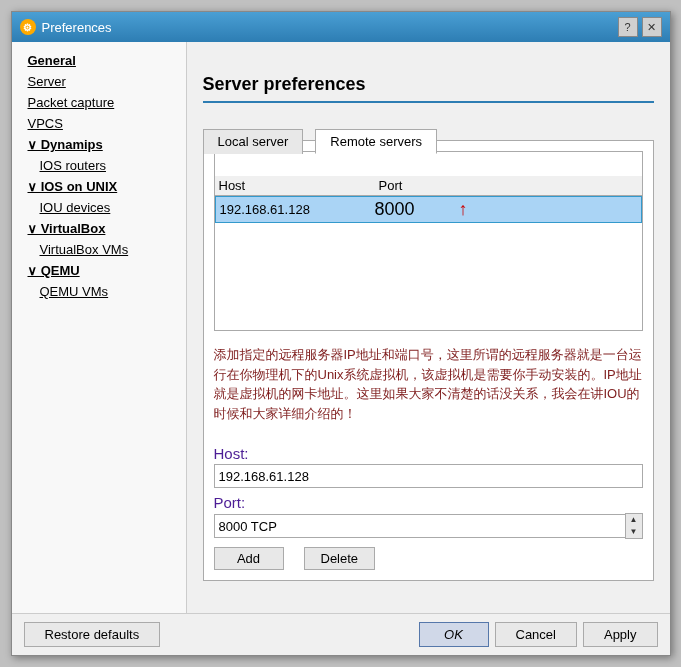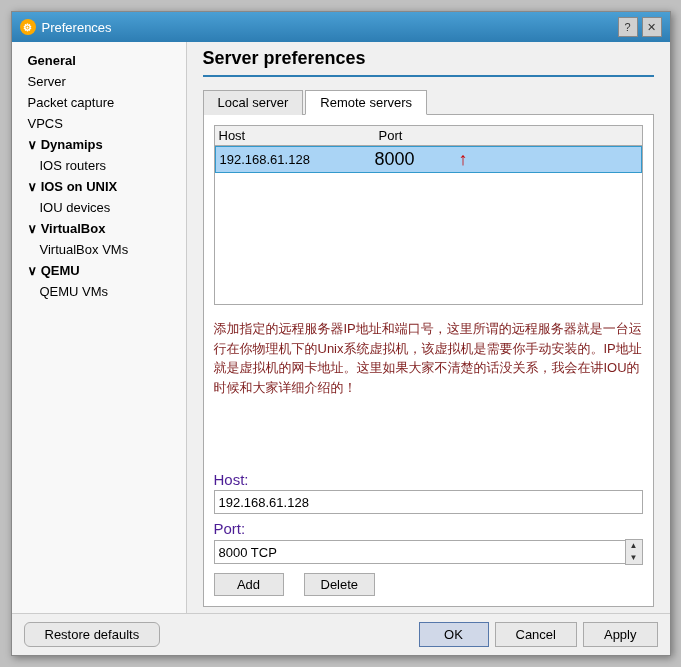--- a/index.html
+++ b/index.html
@@ -77,34 +77,35 @@
       overflow: hidden;
     }
 
     .sidebar {
       width: 175px;
       background: #f8f8f8;
       border-right: 1px solid #ccc;
       padding: 8px 0;
       flex-shrink: 0;
       overflow-y: auto;
+      text-decoration: underline;
     }
     .sidebar-item {
       padding: 3px 16px;
       cursor: pointer;
       color: #000;
       font-size: 13px;
       white-space: nowrap;
     }
     .sidebar-item.bold { font-weight: bold; }
     .sidebar-item.indented { padding-left: 28px; }
 
     .main-panel {
       flex: 1;
-      padding: 6px 16px;
+      padding: 32px 16px;
       display: flex;
       flex-direction: column;
       overflow: hidden;
     }
     .panel-title {
       font-size: 18px;
       font-weight: bold;
       color: #000;
       border-bottom: 2px solid #2d7db3;
       padding-bottom: 6px;
@@ -117,23 +118,23 @@
       margin-bottom: 0;
       border-bottom: 1px solid #aaa;
     }
     .tab {
       padding: 4px 14px;
       border: 1px solid #aaa;
       border-bottom: none;
       cursor: pointer;
       background: #e8e8e8;
       font-size: 13px;
-      margin-right: 2px;
+      margin-right: 12px;
       position: relative;
-      top: 1px;
+      top: 14px;
     }
     .tab.active {
       background: #fff;
       border-bottom: 1px solid #fff;
       z-index: 1;
     }
 
     .tab-content {
       border: 1px solid #aaa;
       border-top: none;
@@ -154,20 +155,21 @@
       max-height: 220px;
       background: #fff;
     }
     .table-header {
       display: flex;
       background: #f0f0f0;
       border-bottom: 1px solid #aaa;
       padding: 2px 4px;
       font-weight: normal;
       font-size: 13px;
+      margin-top: 24px;
     }
     .col-host { width: 160px; }
     .col-port { width: 80px; }
 
     .table-row {
       display: flex;
       align-items: center;
       padding: 2px 4px;
       cursor: pointer;
     }
@@ -261,31 +263,30 @@
       display: flex;
       justify-content: flex-end;
       align-items: center;
       border-top: 1px solid #ccc;
       background: #f0f0f0;
       gap: 6px;
       flex-shrink: 0;
     }
     .restore-defaults-btn {
       margin-right: auto;
-      border-radius: 6px;
     }
     .bottom-btn {
       padding: 4px 20px;
       border: 1px solid #aaa;
       background: #e8e8e8;
       cursor: pointer;
       font-size: 13px;
       min-width: 70px;
     }
-    .bottom-btn.default { background: #d0d8e8; border-color: #5577aa; }
+    .bottom-btn.default { background: #d0d8e8; border-color: #5577aa; font-style: italic; }
   </style>
 </head>
 <body>
 
 <div class="window">
 
   <div class="title-bar">
     <div class="title-bar-left">
       <div class="title-icon">⚙</div>
       <span class="title-text">Preferences</span>

